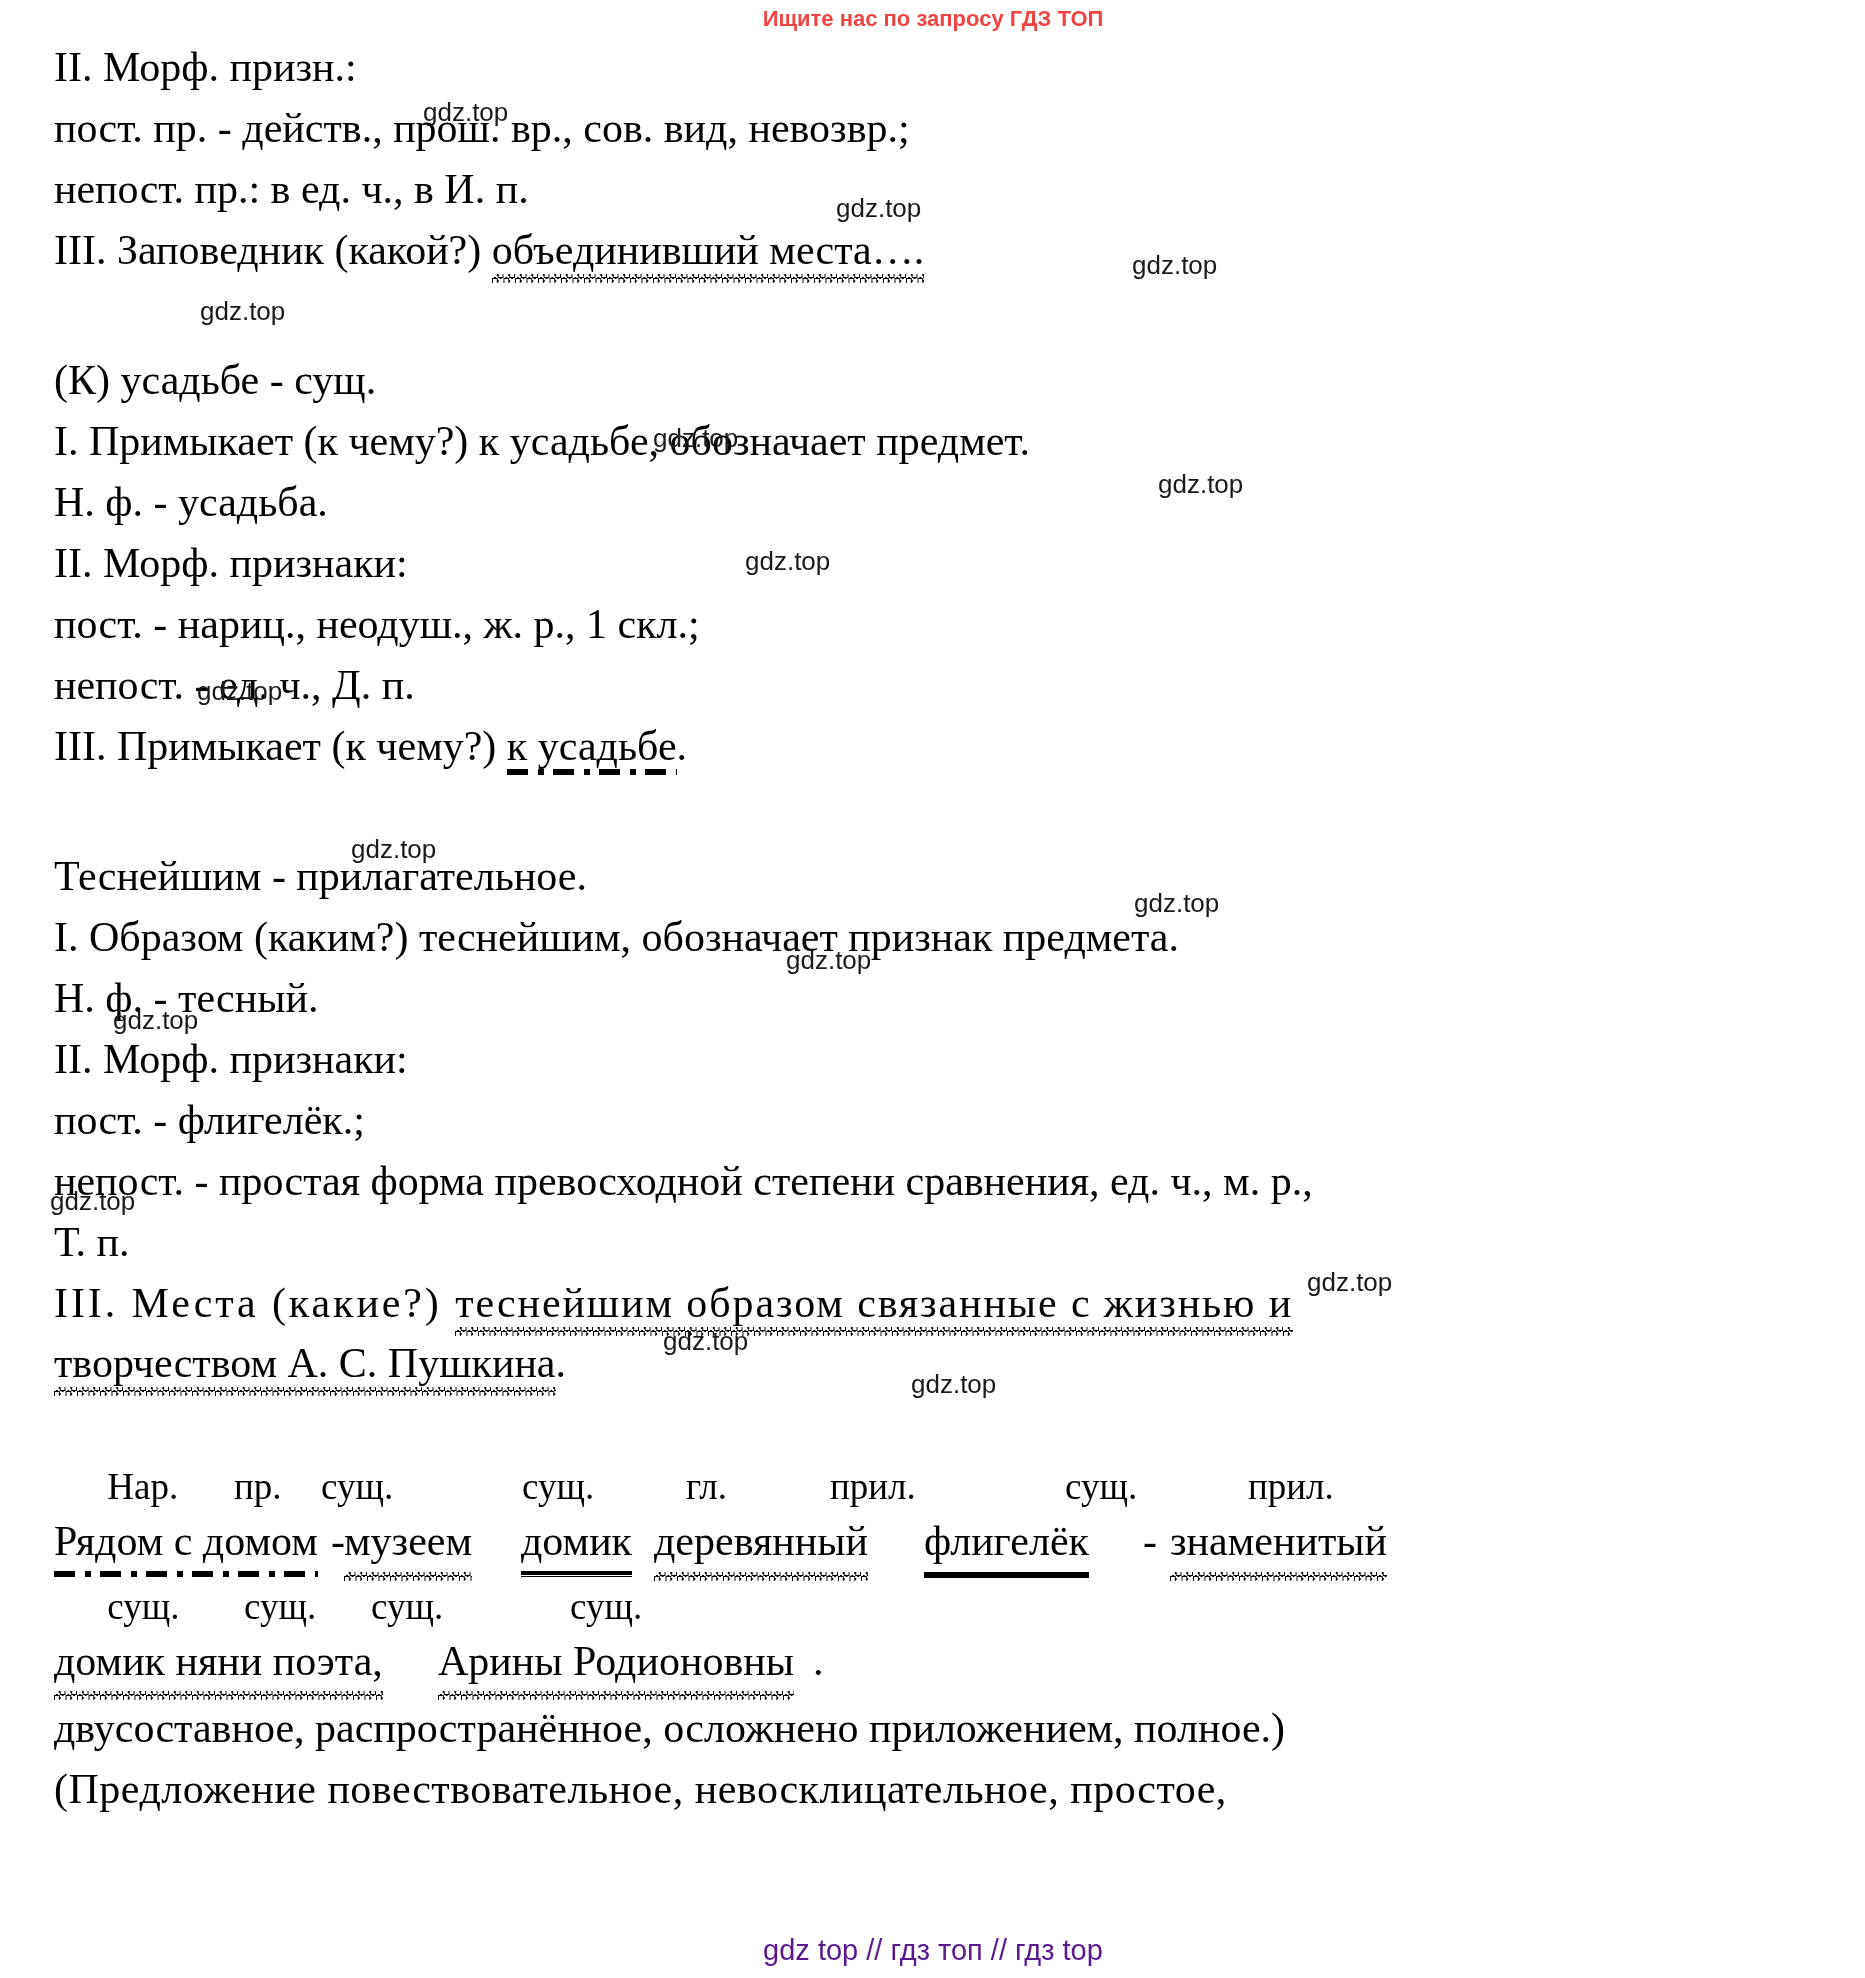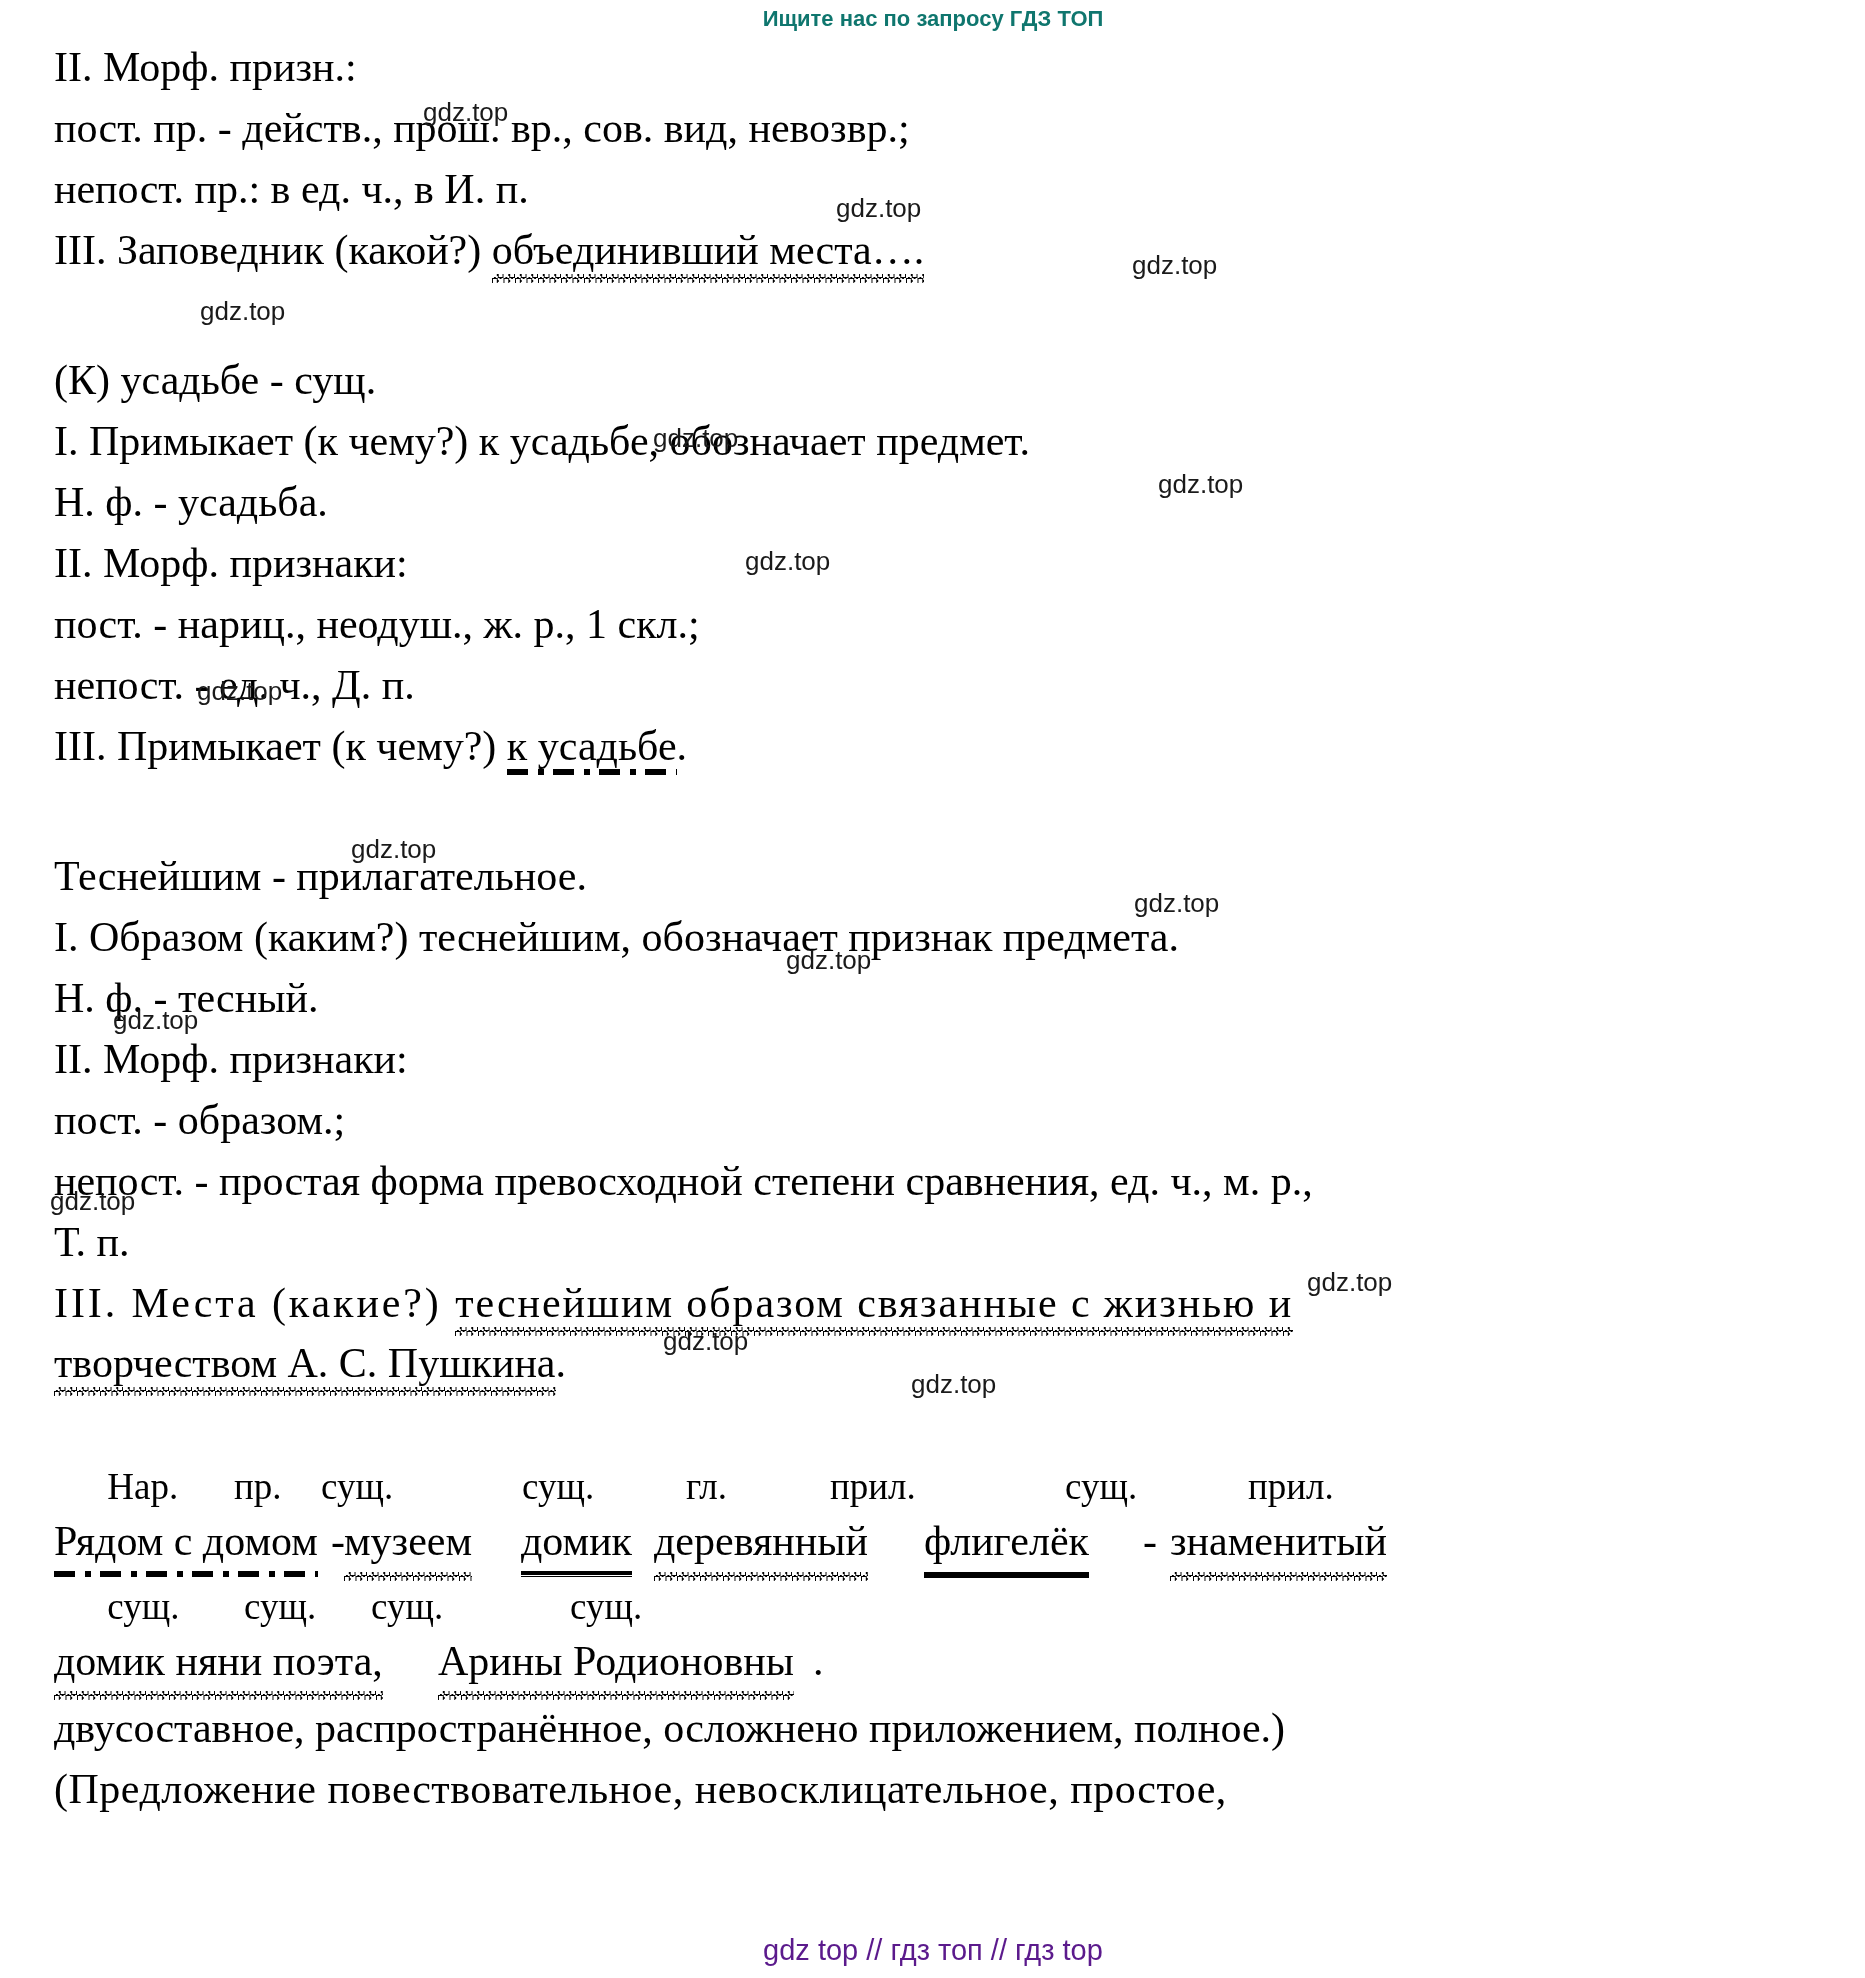--- a/index.html
+++ b/index.html
@@ -23,21 +23,21 @@
     top: 0;
     left: 0;
     width: 1866px;
     height: 37px;
     display: flex;
     align-items: center;
     justify-content: center;
     font-family: "Liberation Sans", "DejaVu Sans", sans-serif;
     font-size: 22px;
     font-weight: 700;
-    color: #0f766e;
+    color: #ef4444;
     letter-spacing: 0px;
     white-space: nowrap;
   }
 
   
   .page-body {
     position: absolute;
     top: 37px;
     left: 0;
     width: 1866px;
@@ -189,21 +189,21 @@
       </div>
     </div>
 
     <div class="spacer-lg"></div>
 
     <div>
       <div class="para">Теснейшим - прилагательное.</div>
       <div class="para">I. Образом (каким?) теснейшим, обозначает признак предмета.</div>
       <div class="para">Н. ф. - тесный.</div>
       <div class="para">II. Морф. признаки:</div>
-      <div class="para">пост. - образом.;</div>
+      <div class="para">пост. - флигелёк.;</div>
       <div class="para">непост. - простая форма превосходной степени сравнения, ед. ч., м. р.,</div>
       <div class="para">Т. п.</div>
 
       <div class="para justify" style="line-height:60px;">
         <span style="letter-spacing:2.9px;">III. Места (какие?) </span><span class="u-wavy" style="letter-spacing:1.9px;">теснейшим образом связанные с жизнью и</span>
       </div>
       <div class="para">
         <span class="u-wavy">творчеством А. С. Пушкина</span><span>.</span>
       </div>
     </div>

